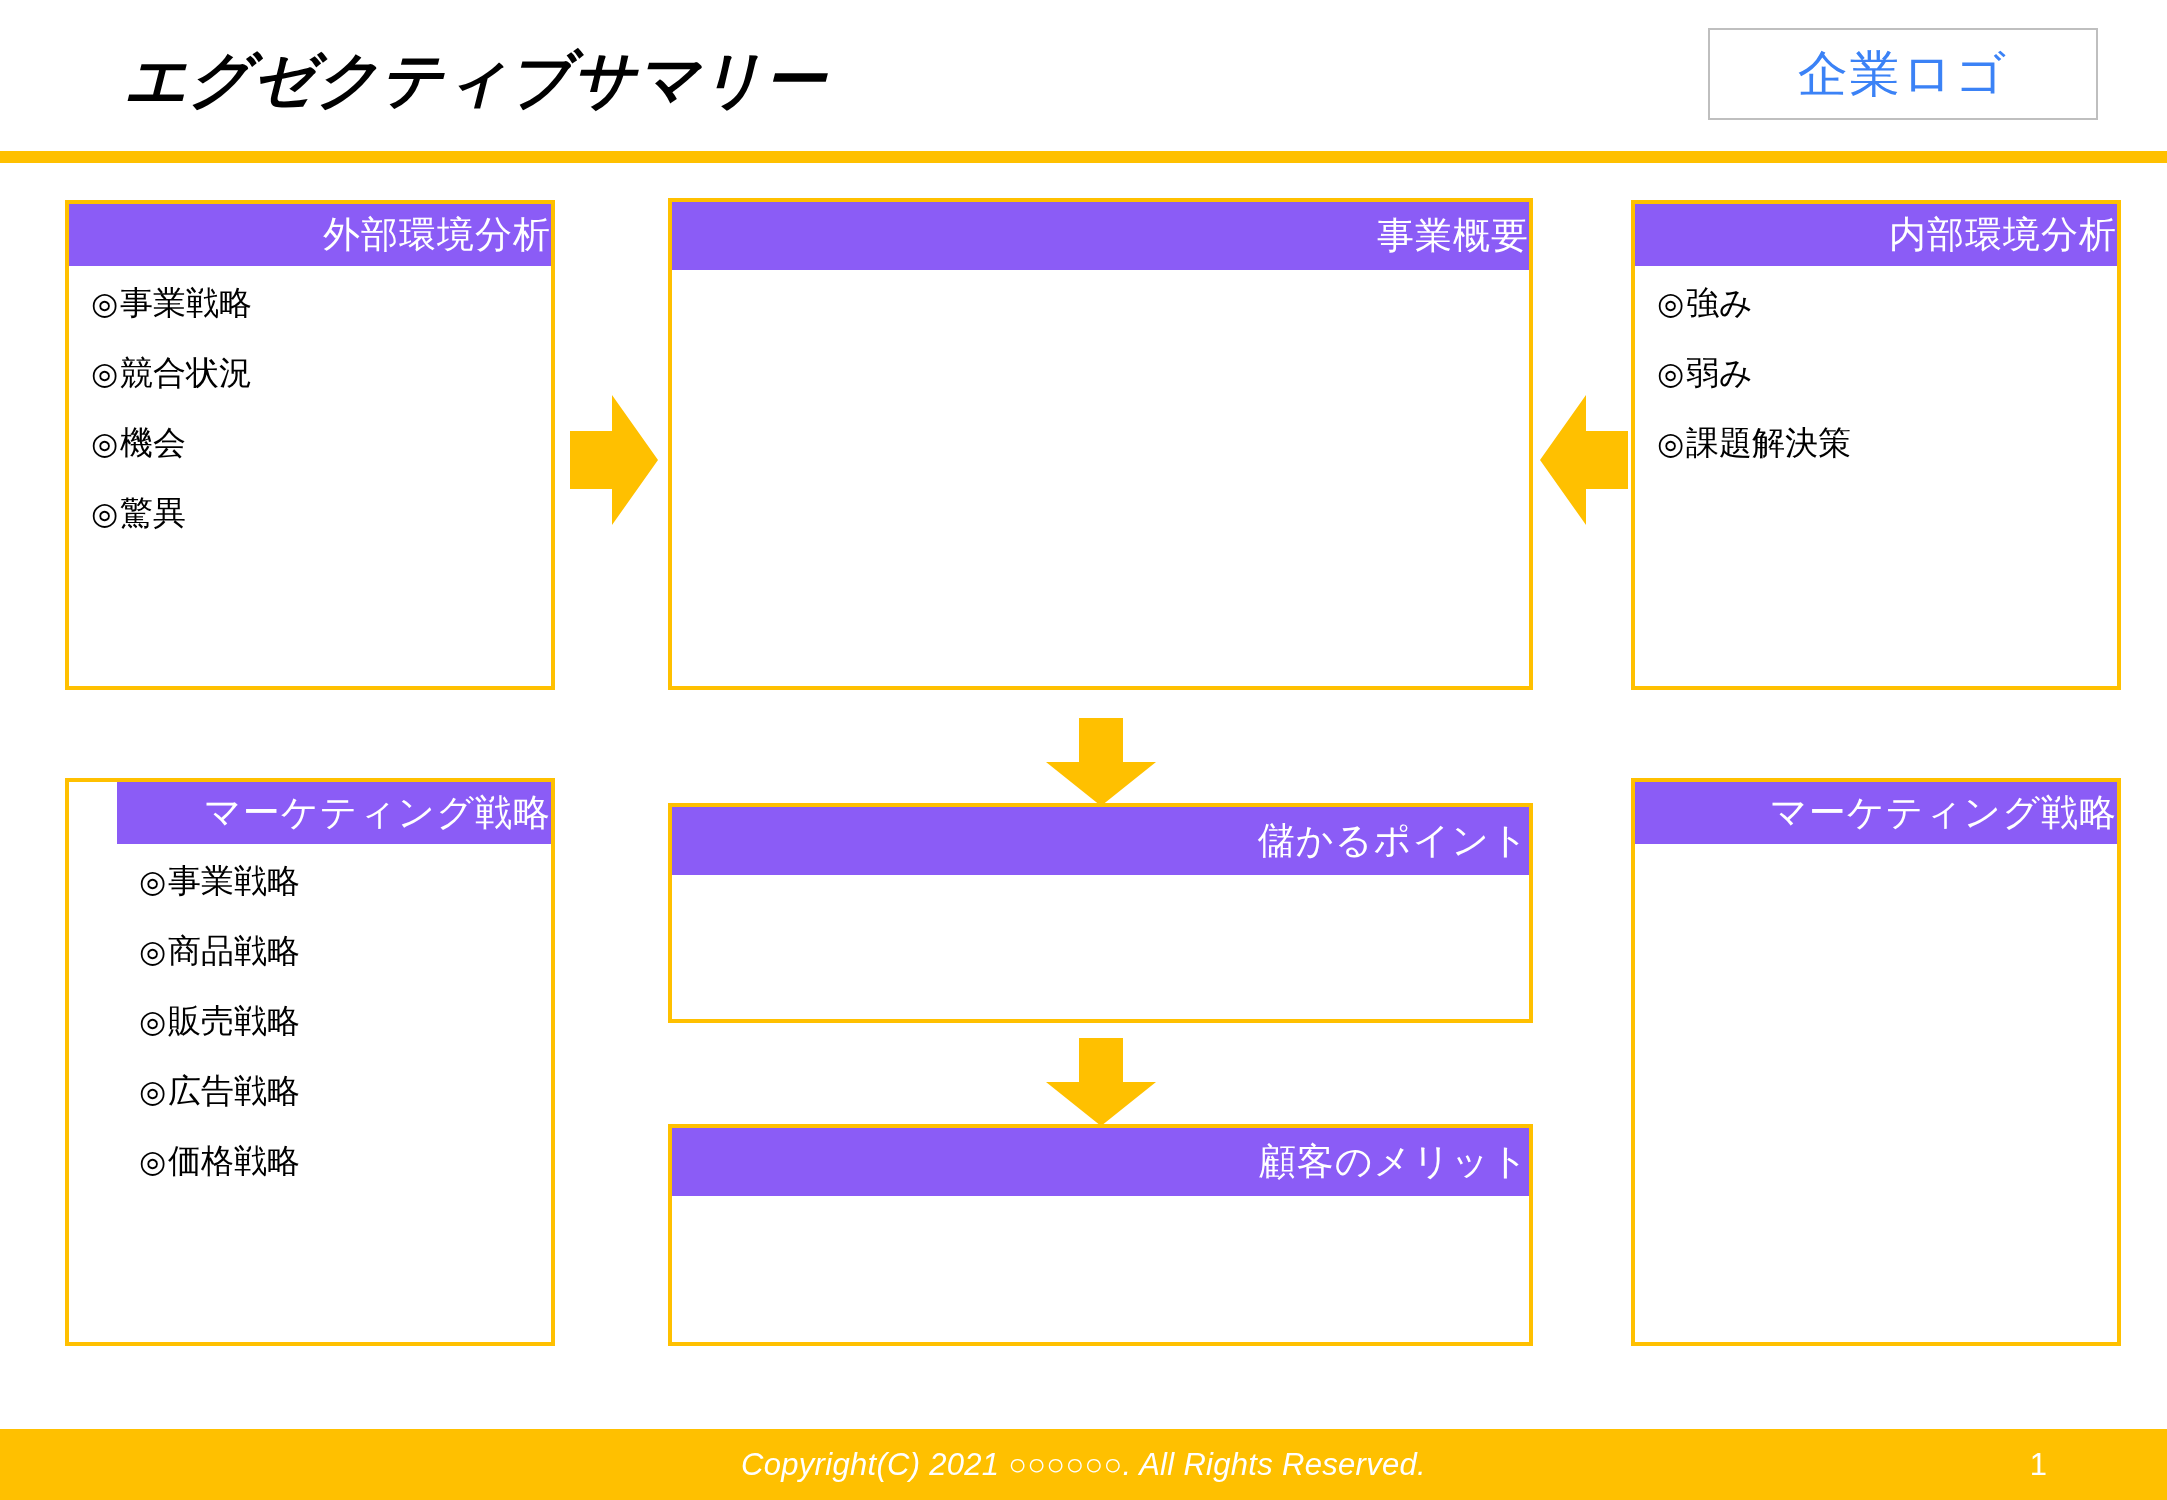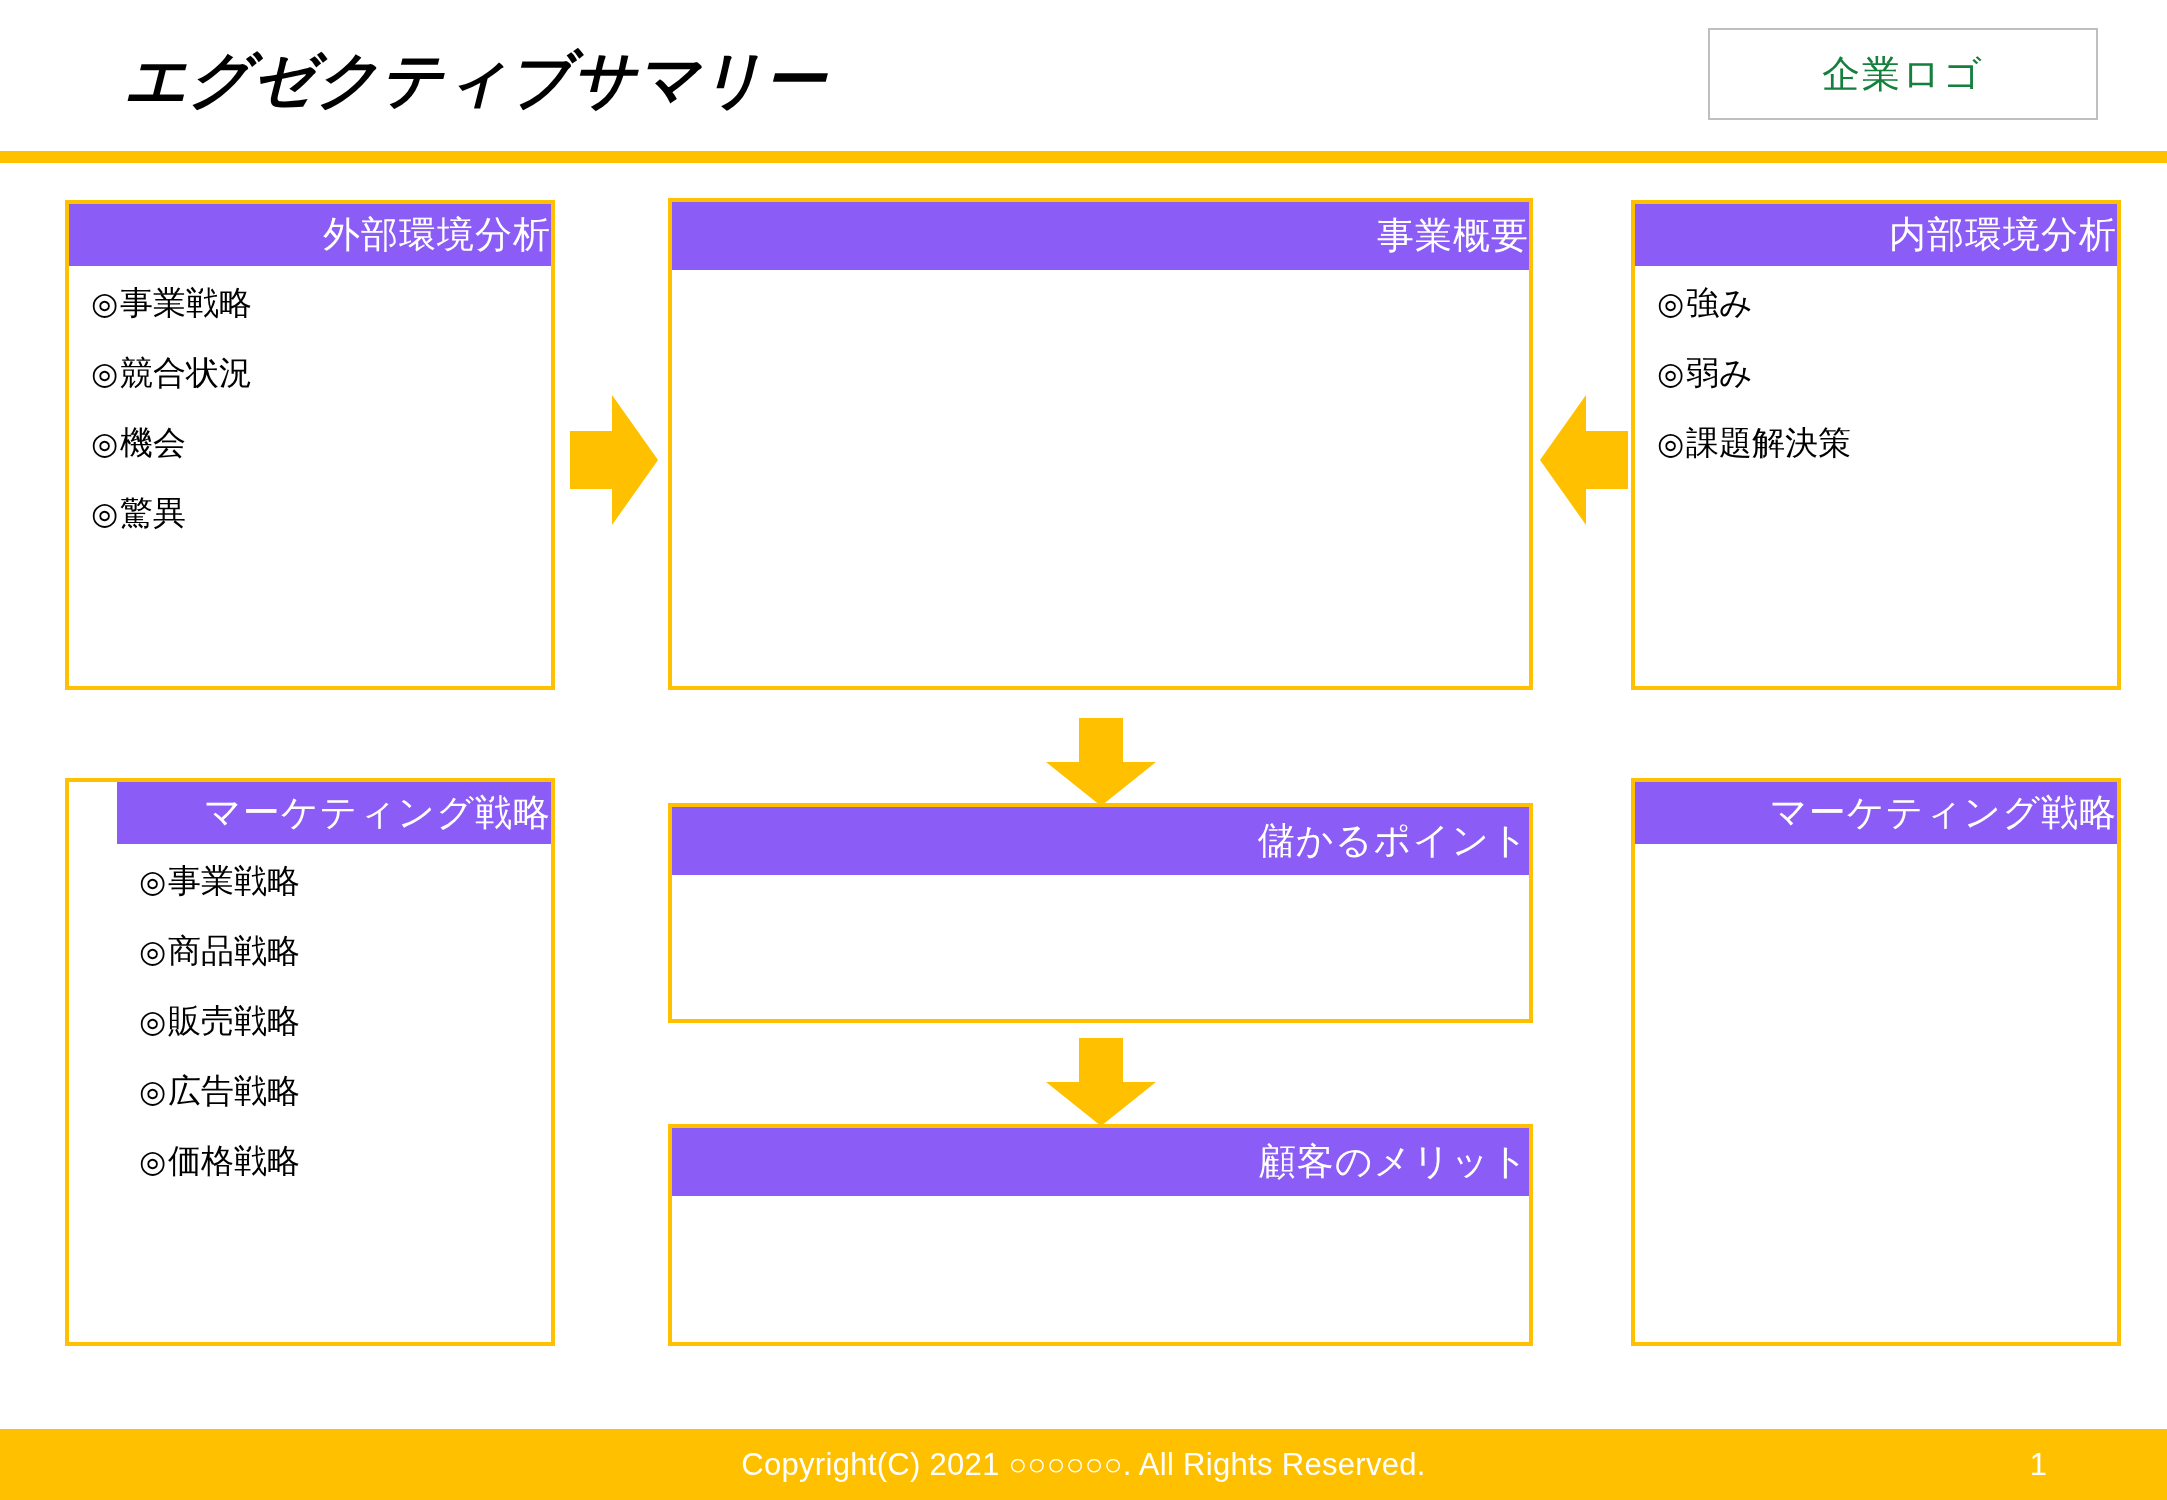--- a/index.html
+++ b/index.html
@@ -37,22 +37,22 @@
     left: 1708px;
     top: 28px;
     width: 390px;
     height: 92px;
     border: 2px solid #bfbfbf;
     display: flex;
     align-items: center;
     justify-content: center;
   }
   .logo-box-label {
-    font-size: 38px;
-    color: #15803d;
+    font-size: 50px;
+    color: #3b82f6;
     letter-spacing: 2px;
     white-space: nowrap;
   }
 
   .header-rule {
     position: absolute;
     left: 0;
     top: 151px;
     width: 2167px;
     height: 12px;
@@ -148,20 +148,21 @@
     left: 0;
     top: 0;
     width: 2167px;
     height: 71px;
     display: flex;
     align-items: center;
     justify-content: center;
     font-size: 31px;
     color: #ffffff;
     letter-spacing: 0.3px;
+    font-style: italic;
   }
   .footer-pagenum {
     position: absolute;
     right: 120px;
     top: 0;
     height: 71px;
     display: flex;
     align-items: center;
     font-size: 31px;
     color: #ffffff;

